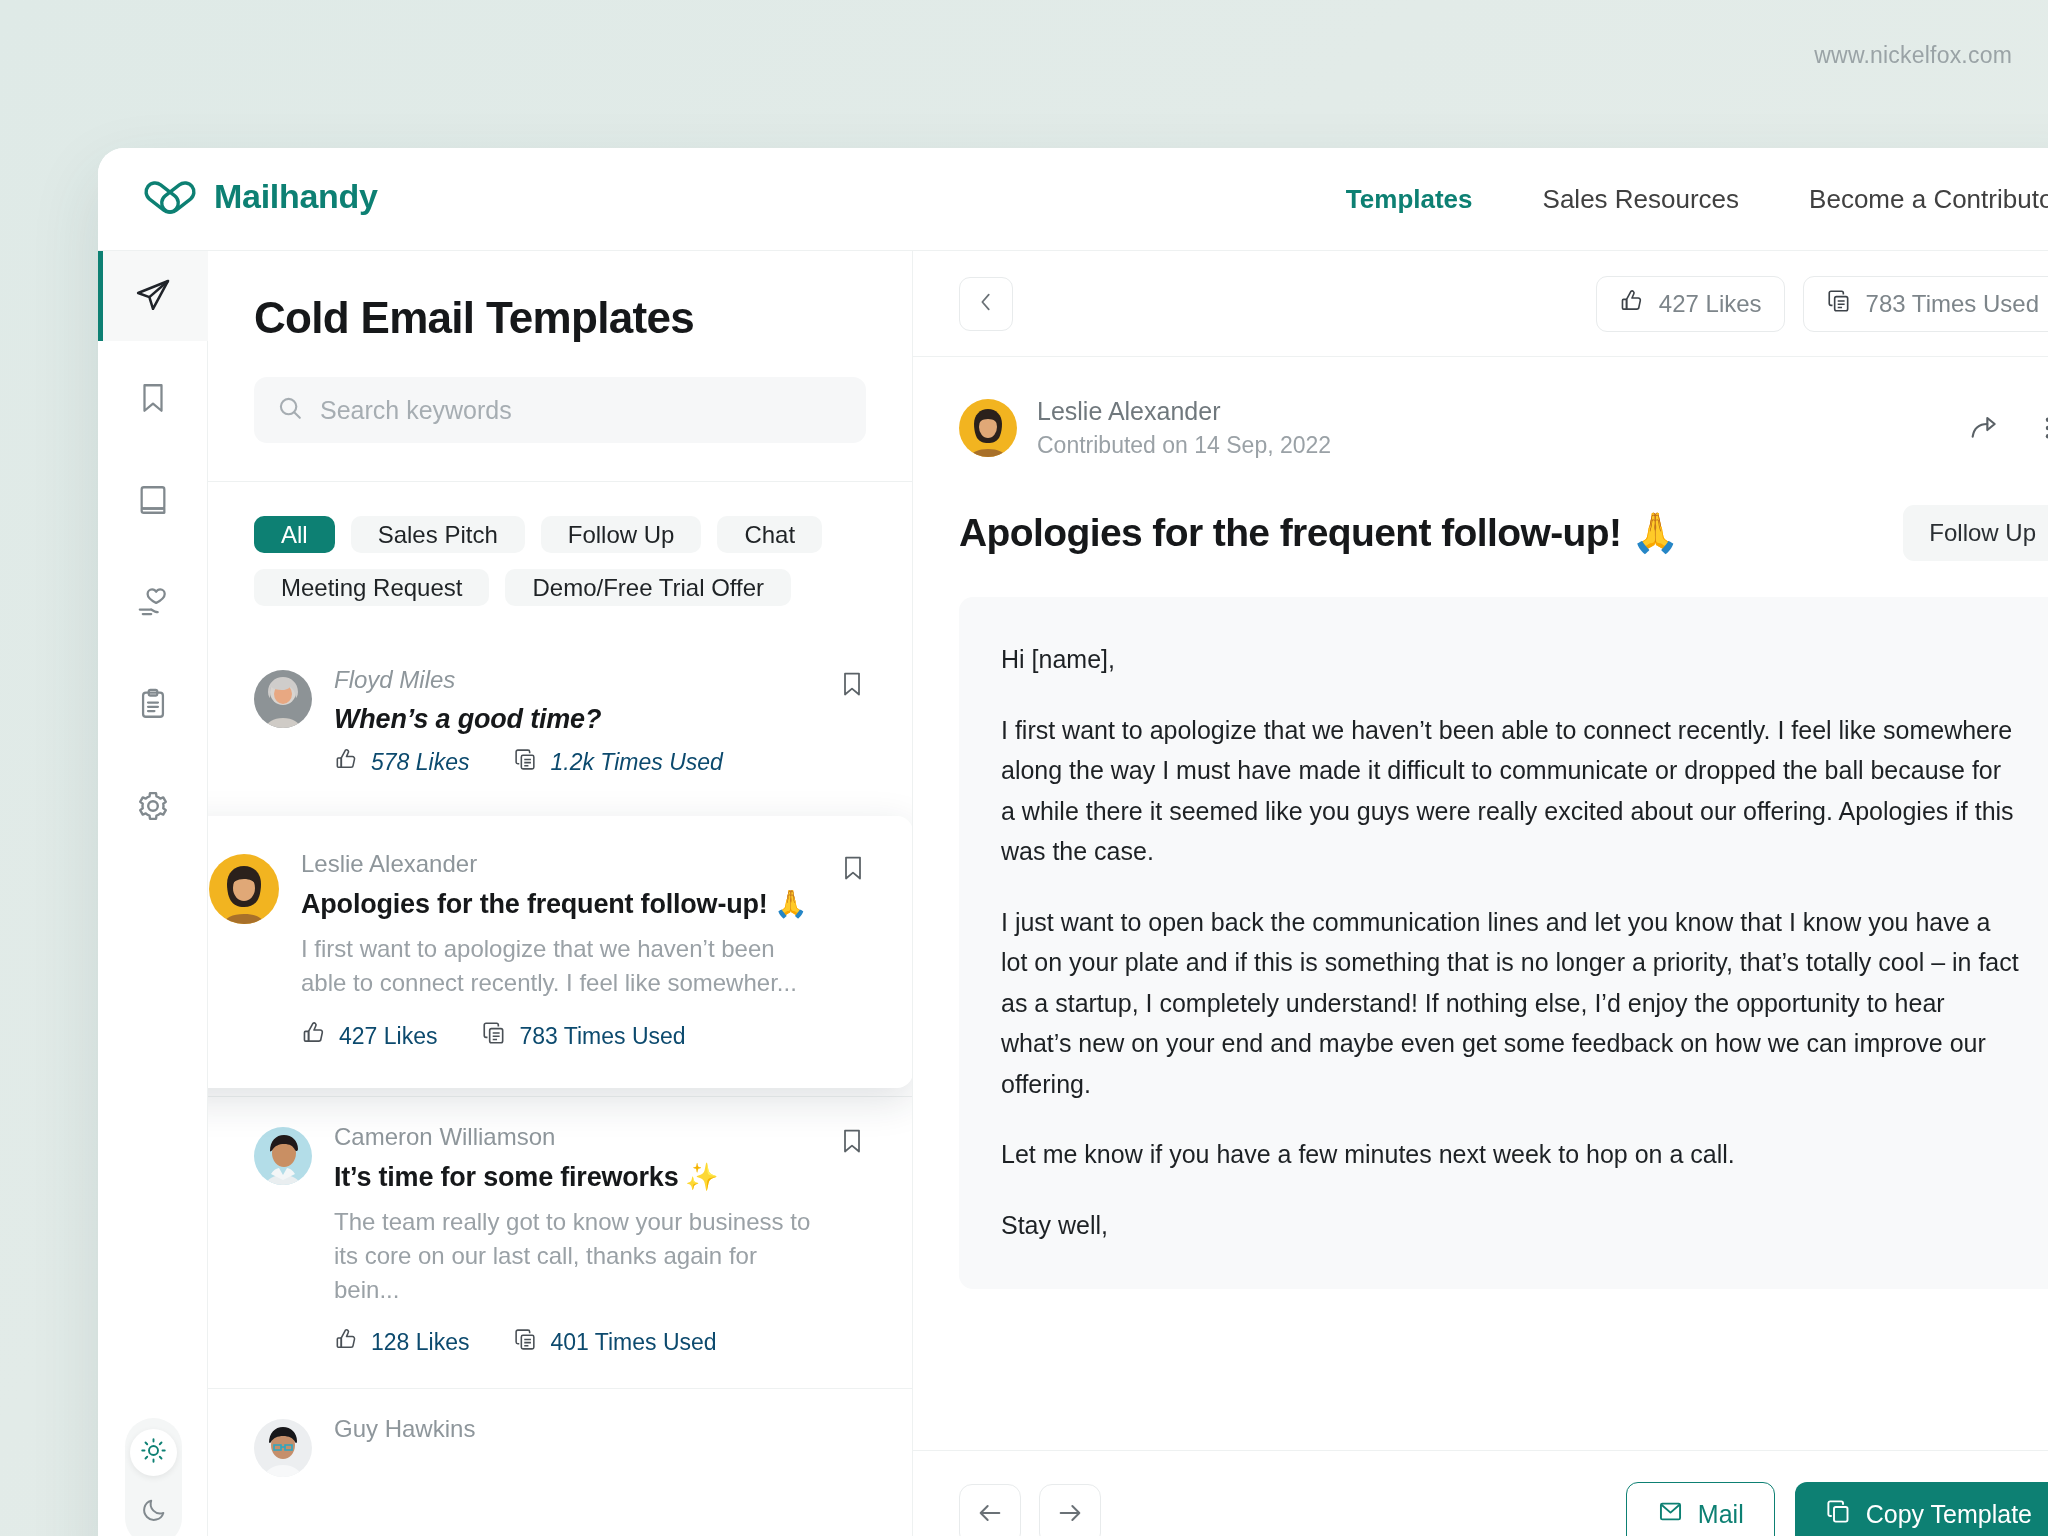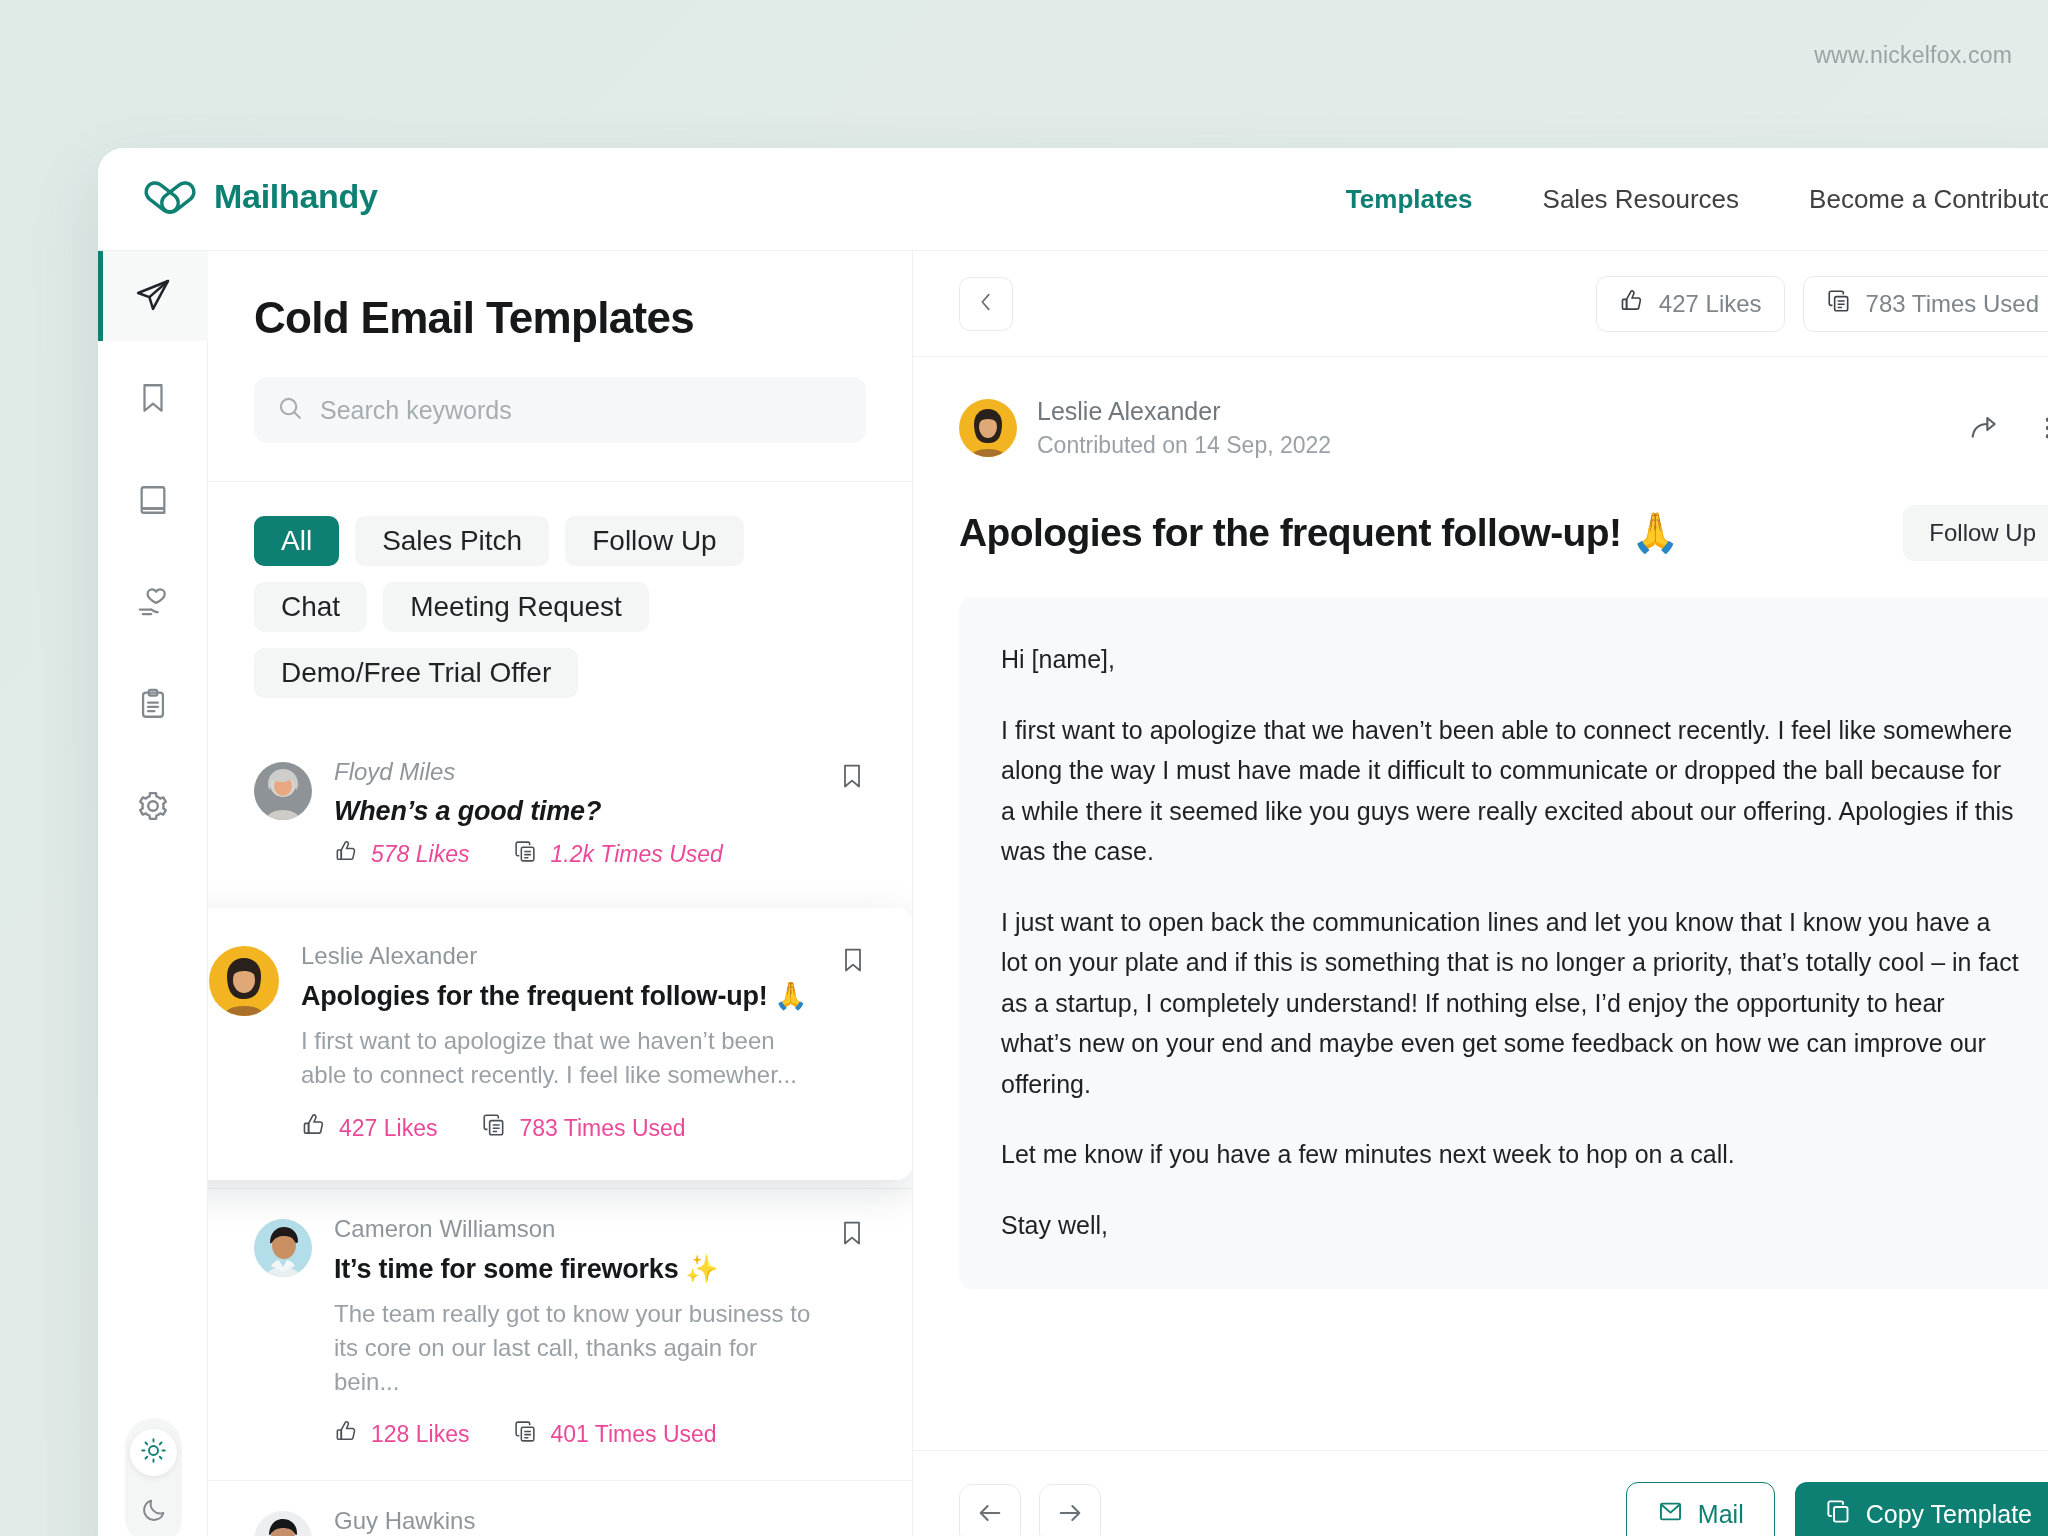--- a/index.html
+++ b/index.html
@@ -107,22 +107,22 @@
     font-family: "Liberation Sans", sans-serif;
   }
   .search input::placeholder { color: #a6adb2; }
   .divider { height: 1px; background: #eef1f1; }
 
   .chips {
     display: flex; flex-wrap: wrap; gap: 16px;
     padding: 34px 46px 34px 46px;
   }
   .chip {
-    height: 50px; padding: 0 27px; border-radius: 10px;
-    background: #f4f6f6; color: #1f2326; font-size: 28px;
+    height: 37px; padding: 0 27px; border-radius: 10px;
+    background: #f4f6f6; color: #1f2326; font-size: 24px;
     display: flex; align-items: center; cursor: pointer; white-space: nowrap;
   }
   .chip.active { background: #0d8073; color: #fff; }
 
   .list-scroll { flex: 1; overflow: hidden; position: relative; }
   .tmpl-item {
     padding: 26px 46px 30px 46px;
     border-top: 1px solid #eef1f1;
     display: flex; gap: 22px; cursor: pointer; position: relative;
     background: #fff;
@@ -135,21 +135,21 @@
   .tmpl-body { flex: 1; min-width: 0; }
   .tmpl-author { font-size: 24px; color: #8e969b; margin-bottom: 10px; }
   .tmpl-subject {
     font-size: 27px; font-weight: 700; color: #16181a; margin-bottom: 12px;
     letter-spacing: -.2px;
   }
   .tmpl-preview {
     font-size: 24px; color: #9aa1a6; line-height: 1.42; margin-bottom: 20px;
   }
   .tmpl-stats { display: flex; gap: 44px; align-items: center; }
-  .stat { display: flex; align-items: center; gap: 12px; font-size: 23px; color: #ec4899; }
+  .stat { display: flex; align-items: center; gap: 12px; font-size: 23px; color: #0c4a6e; }
   .bookmark-btn { flex: 0 0 auto; padding-top: 4px; cursor: pointer; }
 
   
   .tmpl-item.selected {
     position: relative;
     left: -45px;
     width: 750px;
     border-radius: 16px;
     border-top: none;
     padding: 34px 46px 36px 46px;

